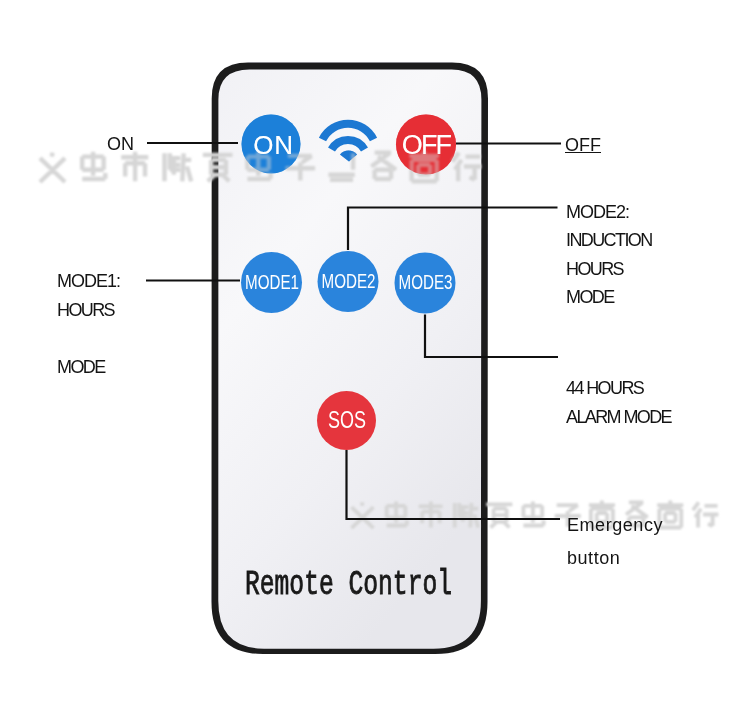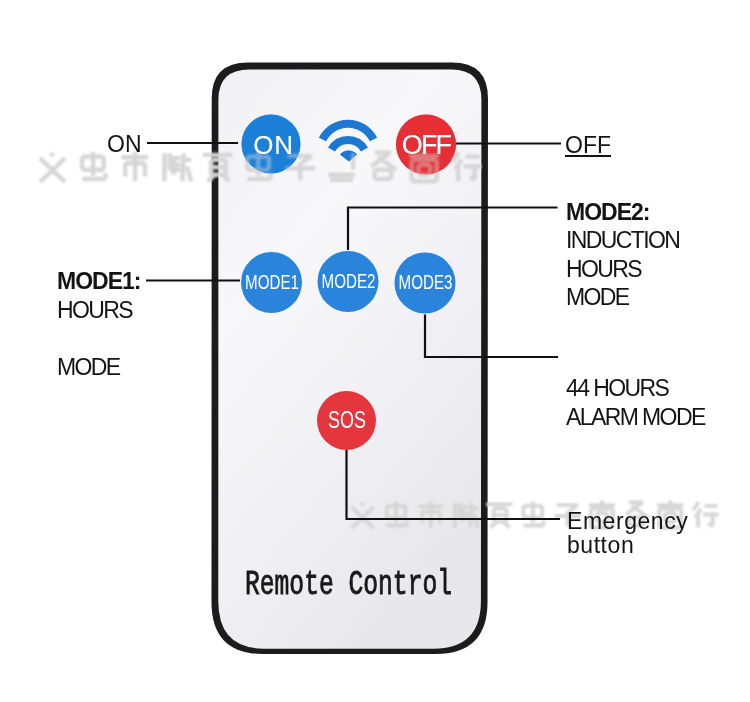--- a/index.html
+++ b/index.html
@@ -1,21 +1,21 @@
 <!DOCTYPE html>
 <html><head>
 <meta charset="utf-8">
 <style>
   html,body{margin:0;padding:0;}
   body{width:750px;height:702px;background:#ffffff;position:relative;overflow:hidden;
        font-family:"Liberation Sans",sans-serif;}
   svg{position:absolute;left:0;top:0;}
-  .lbl{position:absolute;color:#141414;font-size:23px;line-height:28.6px;white-space:nowrap;}
+  .lbl{position:absolute;color:#141414;font-size:18px;line-height:28.6px;white-space:nowrap;}
   .caps{letter-spacing:-1.6px;}
-  .b{font-weight:bold;letter-spacing:-1.0px;margin-top:44px;}
+  .b{font-weight:normal;letter-spacing:-1.0px;margin-top:44px;}
 </style>
 </head>
 <body>
 <svg width="750" height="702" viewBox="0 0 750 702">
   <defs>
     <filter id="soft" x="-5%" y="-5%" width="110%" height="110%">
       <feGaussianBlur stdDeviation="0.55"></feGaussianBlur>
     </filter>
     <filter id="softwm" x="-10%" y="-10%" width="120%" height="120%">
       <feGaussianBlur stdDeviation="1.05"></feGaussianBlur>
@@ -109,13 +109,13 @@
 
 <div class="lbl" style="left:57px;top:267px;"><span class="b">MODE1:</span><br>
 <span class="caps">HOURS</span><br><br><span class="caps">MODE</span></div>
 
 <div class="lbl" style="left:566px;top:197.5px;"><span class="b">MODE2:</span><br>
 <span class="caps">INDUCTION</span><br><span class="caps">HOURS</span><br><span class="caps">MODE</span></div>
 
 <div class="lbl" style="left:566px;top:345.5px;"><br>
 <span class="caps">44 HOURS</span><br><span class="caps">ALARM MODE</span></div>
 
-<div class="lbl" style="left:567px;top:508.5px;line-height:24px;letter-spacing:0.55px;">Emergency<br>button</div>
+<div class="lbl" style="left:567px;top:508.5px;line-height:33px;letter-spacing:0.55px;">Emergency<br>button</div>
 
 </body></html>

